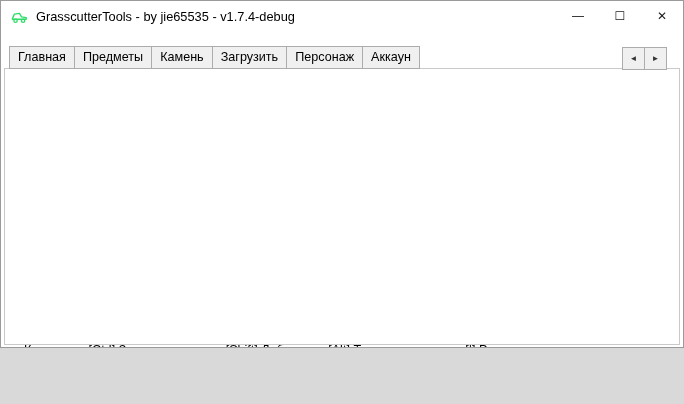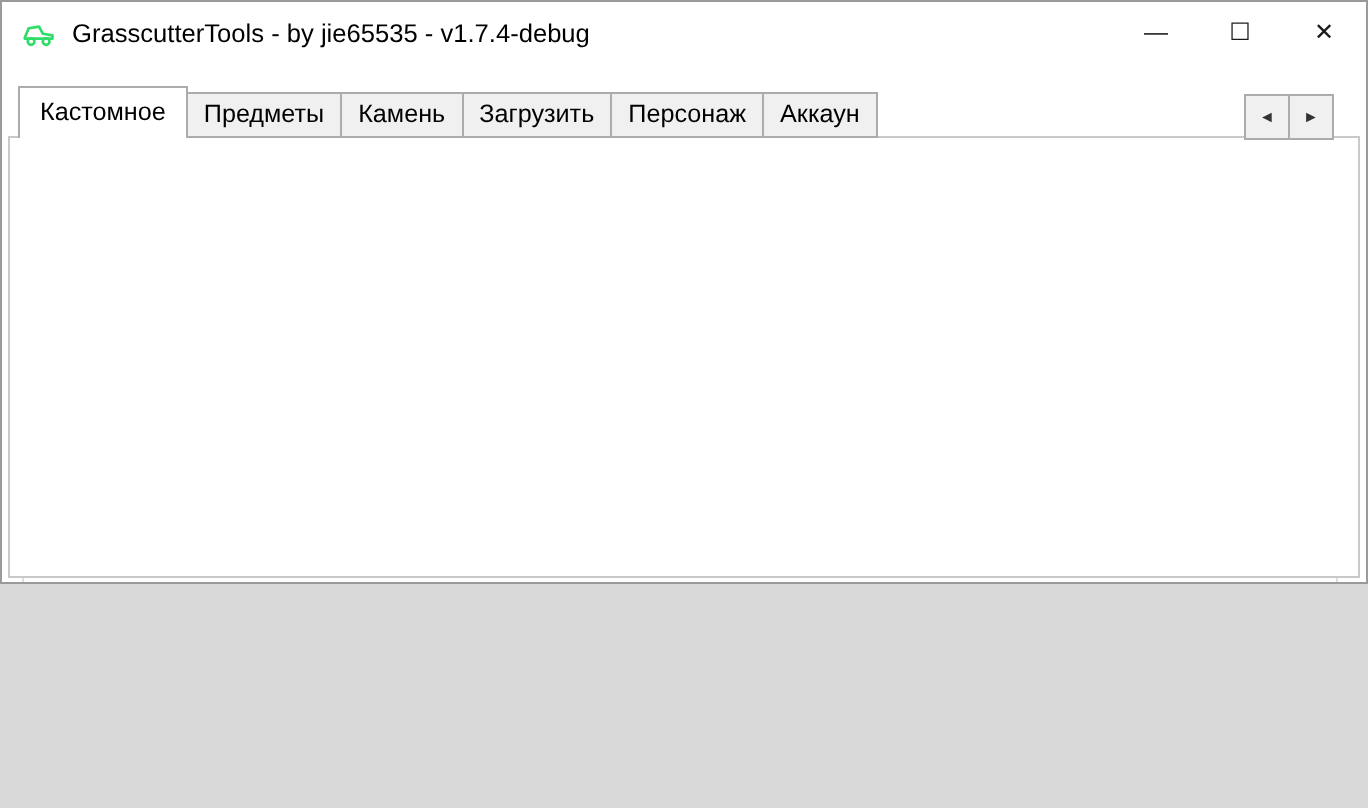--- a/index.html
+++ b/index.html
@@ -1,16 +1,16 @@
 <!DOCTYPE html>
 <html><head>
 <meta charset="utf-8">
 <style>
   html,body{margin:0;padding:0;background:#d9d9d9;font-family:"Liberation Sans","DejaVu Sans",sans-serif;}
-  .window{position:relative;width:684px;height:292px;background:#fff;border:1px solid #9a9a9a;
+  .window{position:relative;width:684px;height:348px;background:#fff;border:1px solid #9a9a9a;
           box-sizing:border-box;overflow:hidden;font-size:12.6px;color:#000;}
   
   .titlebar{position:absolute;top:0;left:0;right:0;height:31px;display:flex;align-items:center;
             padding-left:9px;background:#fff;}
   .app-icon{width:19px;height:19px;margin-right:7px;flex:0 0 auto;}
   .title-text{font-size:12.8px;white-space:nowrap;}
   .win-controls{position:absolute;right:0;top:0;height:30px;display:flex;}
   .win-btn{width:42px;height:30px;display:flex;align-items:center;justify-content:center;
            font-size:12px;color:#1a1a1a;cursor:default;background:#fff;}
   
@@ -72,21 +72,21 @@
     </span>
     <span class="title-text">GrasscutterTools - by jie65535 - v1.7.4-debug</span>
     <div class="win-controls">
       <div class="win-btn">—</div>
       <div class="win-btn">☐</div>
       <div class="win-btn">✕</div>
     </div>
   </div>
 
   <div class="tabstrip">
-      <div class="tab active">Кастомное</div>
+      <div class="tab">Главная</div>
       <div class="tab">Предметы</div>
       <div class="tab">Камень</div>
       <div class="tab">Загрузить</div>
       <div class="tab">Персонаж</div>
       <div class="tab">Аккаун</div>
     </div>
   <div class="tab-scroll">
     <div class="scroll-btn">◄</div>
     <div class="scroll-btn">►</div>
   </div>

